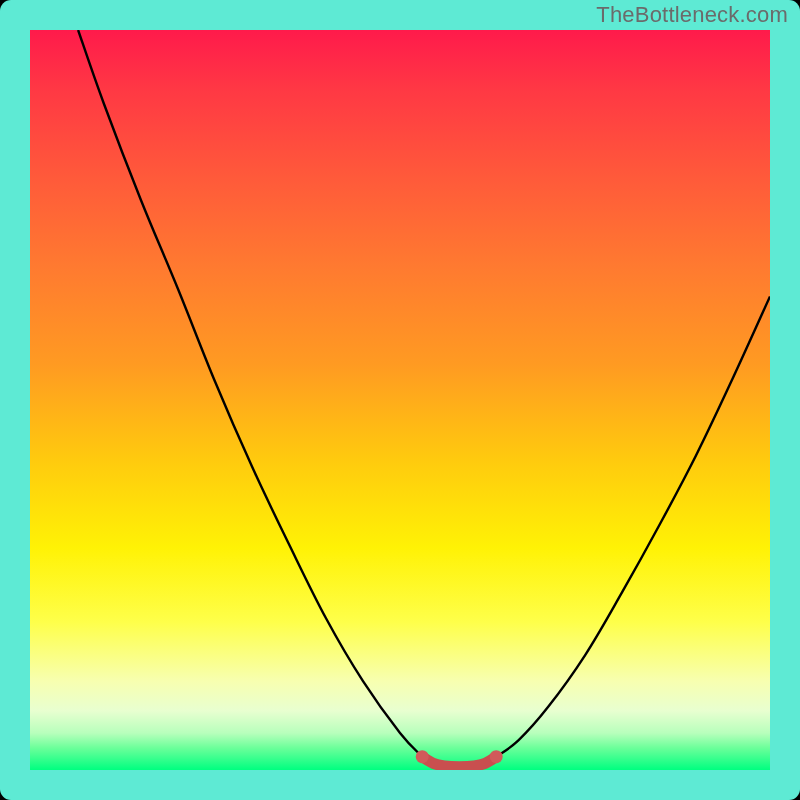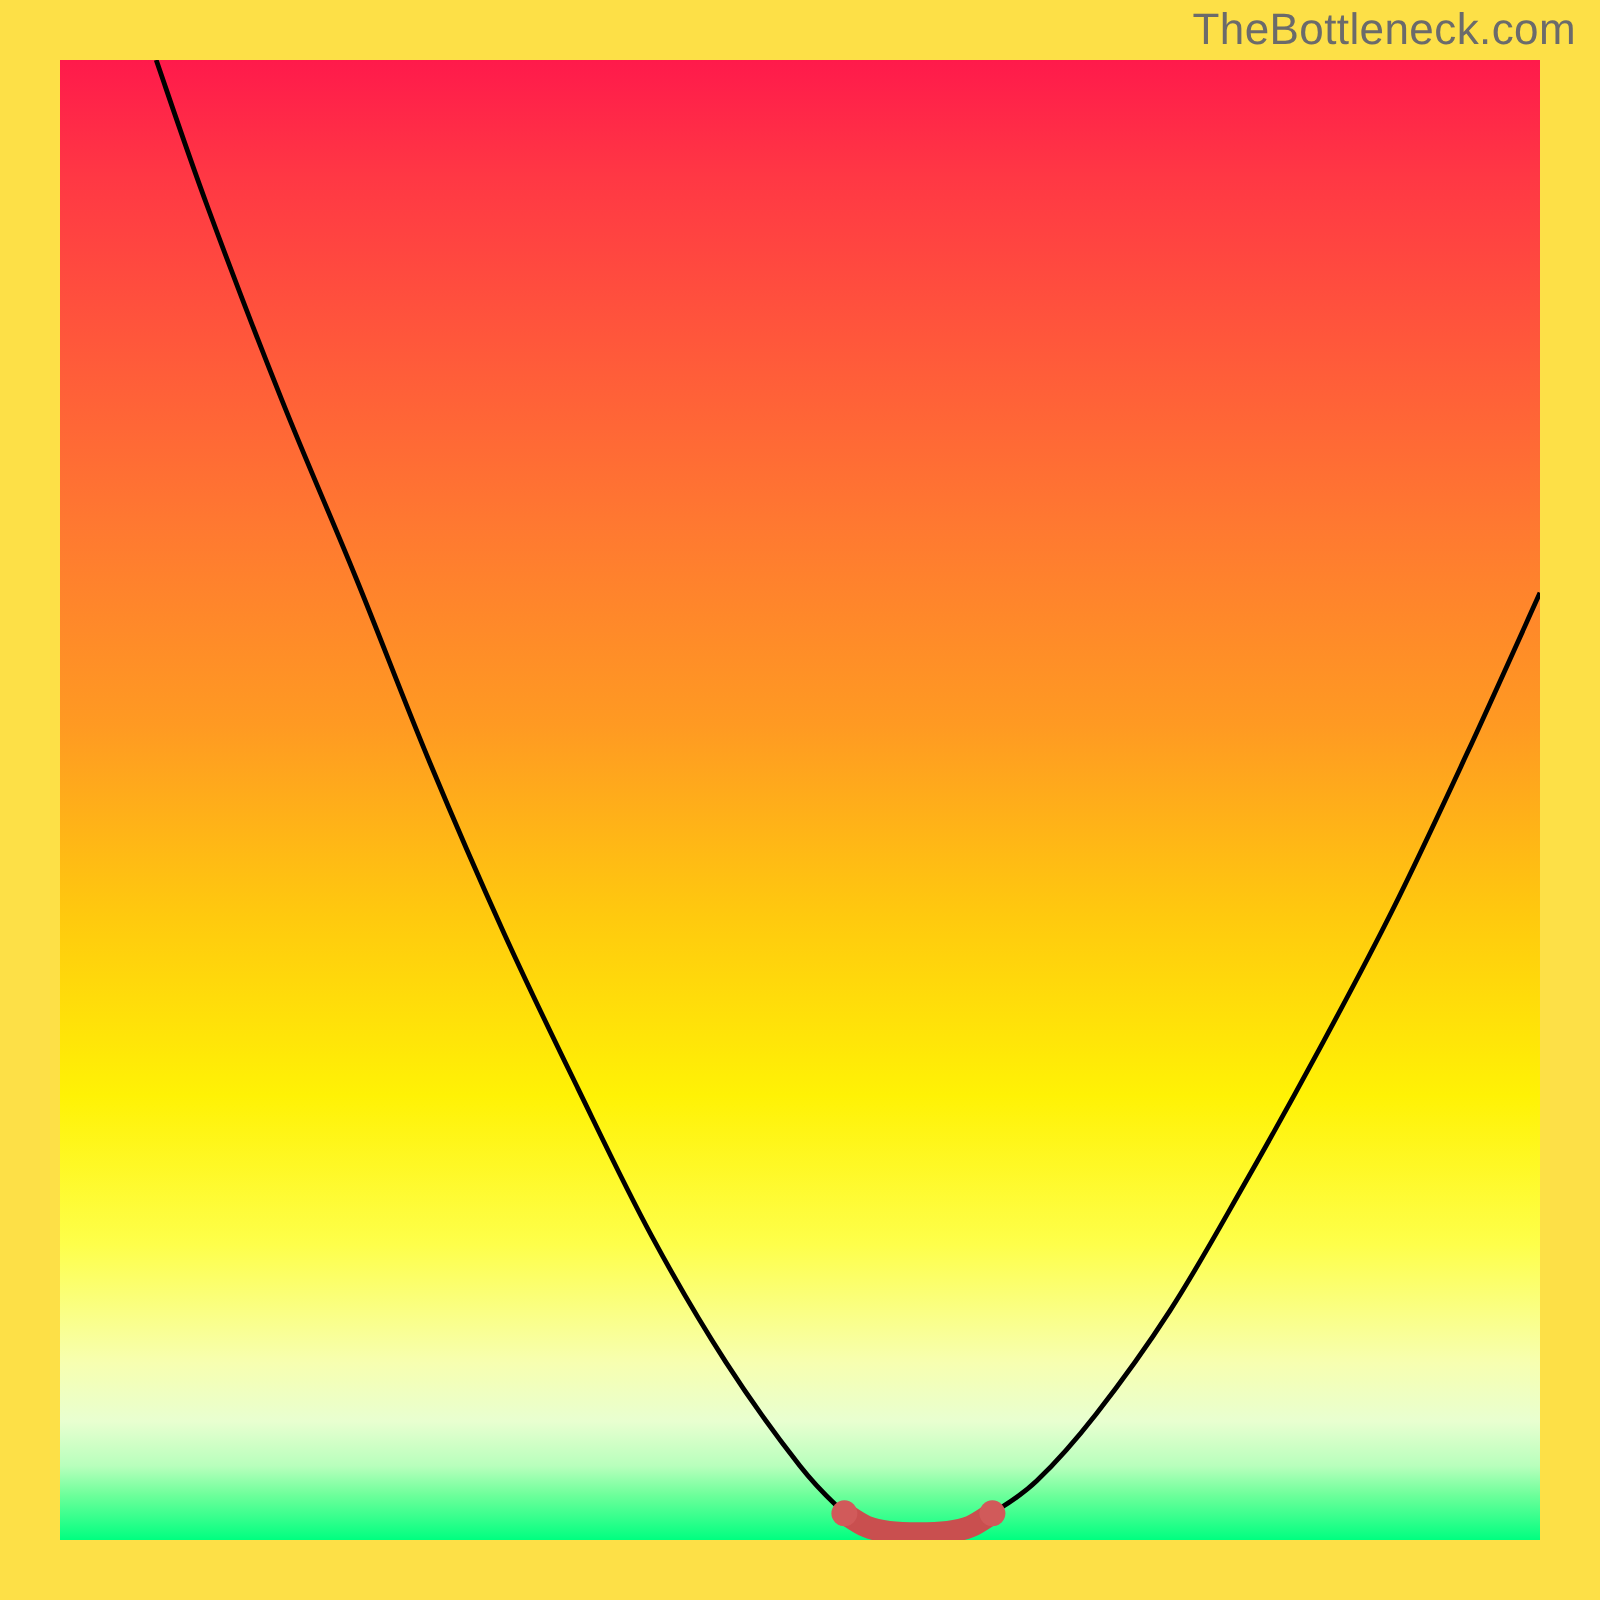--- a/index.html
+++ b/index.html
@@ -8,21 +8,22 @@
     width: 800px;
     height: 800px;
     background: #000;
     overflow: hidden;
     font-family: Arial, Helvetica, sans-serif;
   }
   .frame {
     position: relative;
     width: 800px;
     height: 800px;
-    background: #fde047;
+    background: #5eead4;
+    border-radius: 11px;
   }
   .watermark {
     position: absolute;
     top: 2px;
     right: 12px;
     color: #6b6b6b;
     font-size: 22px;
     font-weight: 500;
     letter-spacing: 0.2px;
     z-index: 10;

